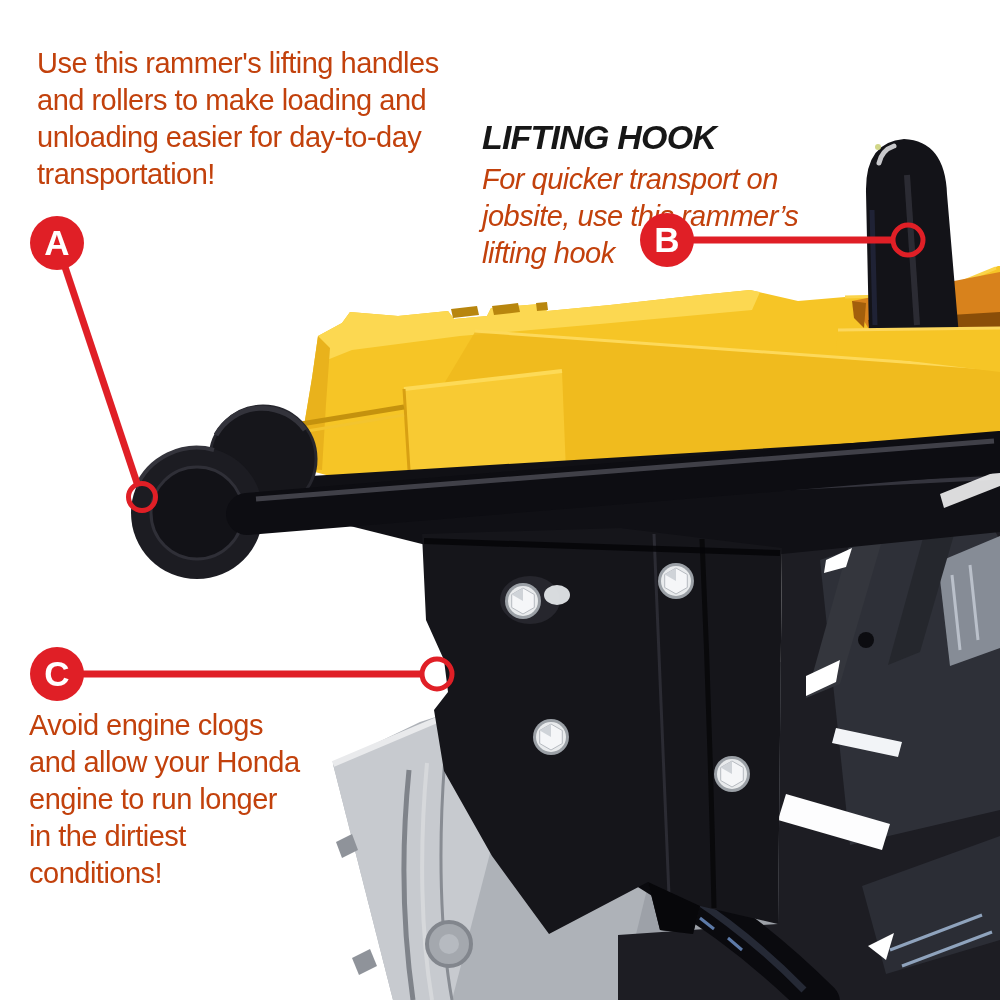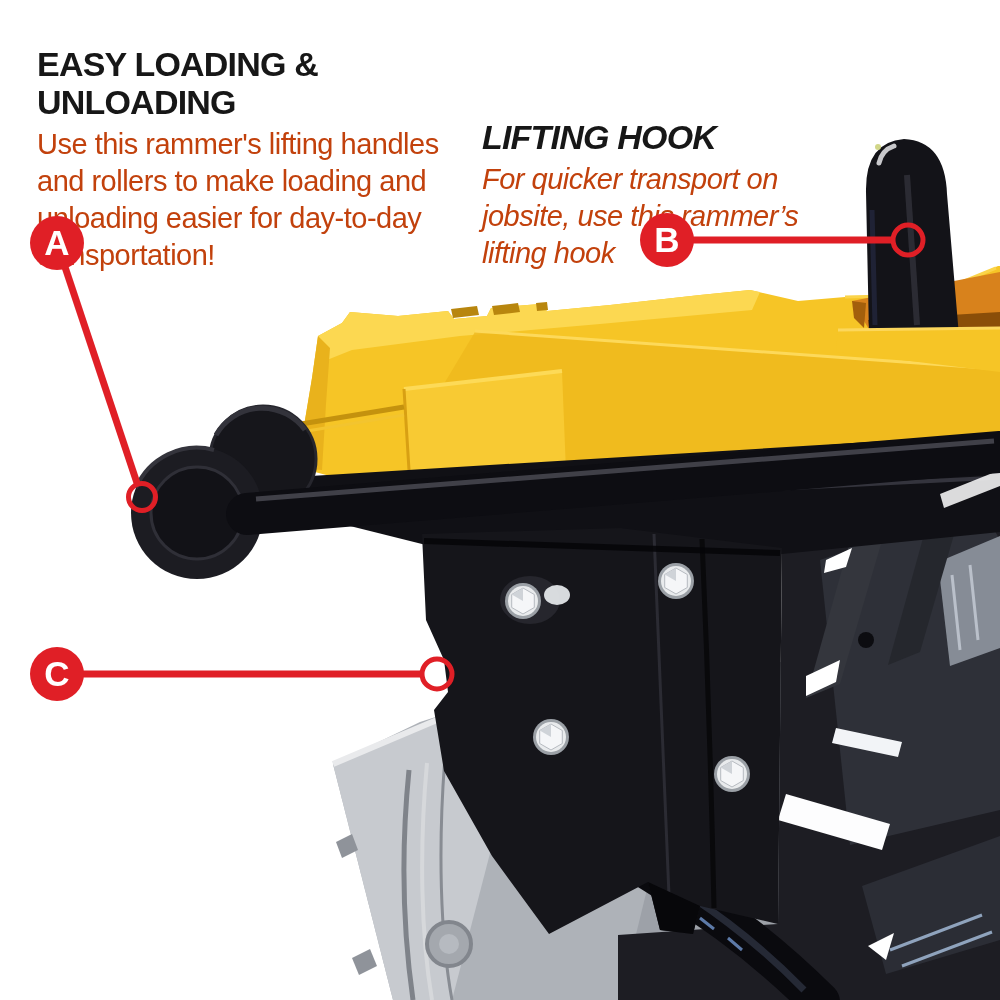--- a/index.html
+++ b/index.html
@@ -169,35 +169,39 @@
     <circle cx="142" cy="497" r="13.5" fill="none" stroke="#e01f26" stroke-width="5"></circle>
     <path d="M667,240 L893,240" stroke="#e01f26" stroke-width="7"></path>
     <circle cx="908" cy="240" r="15" fill="none" stroke="#e01f26" stroke-width="5"></circle>
     <path d="M57,674 L422,674" stroke="#e01f26" stroke-width="7"></path>
     <circle cx="437" cy="674" r="15" fill="none" stroke="#e01f26" stroke-width="5"></circle>
   </svg>
 
   <div class="text-layer">
 
     <div class="callout-block block-a">
-      <h2 class="callout-title">EASY LOADING &amp; UNLOADING</h2>
       <p class="callout-body">Use this rammer's lifting handles
 and rollers to make loading and
 unloading easier for day-to-day
 transportation!</p>
     </div>
 
     <div class="callout-block block-b">
       <h2 class="callout-title">LIFTING HOOK</h2>
       <p class="callout-body">For quicker transport on
 jobsite, use this rammer’s
 lifting hook</p>
     </div>
 
     <div class="callout-block block-c">
+      <p class="callout-body">Avoid engine clogs
+and allow your Honda
+engine to run longer
+in the dirtiest
+conditions!</p>
     </div>
 
   </div>
 
   <div class="badge badge-a">A</div>
   <div class="badge badge-b">B</div>
   <div class="badge badge-c">C</div>
 
 </div>
 

